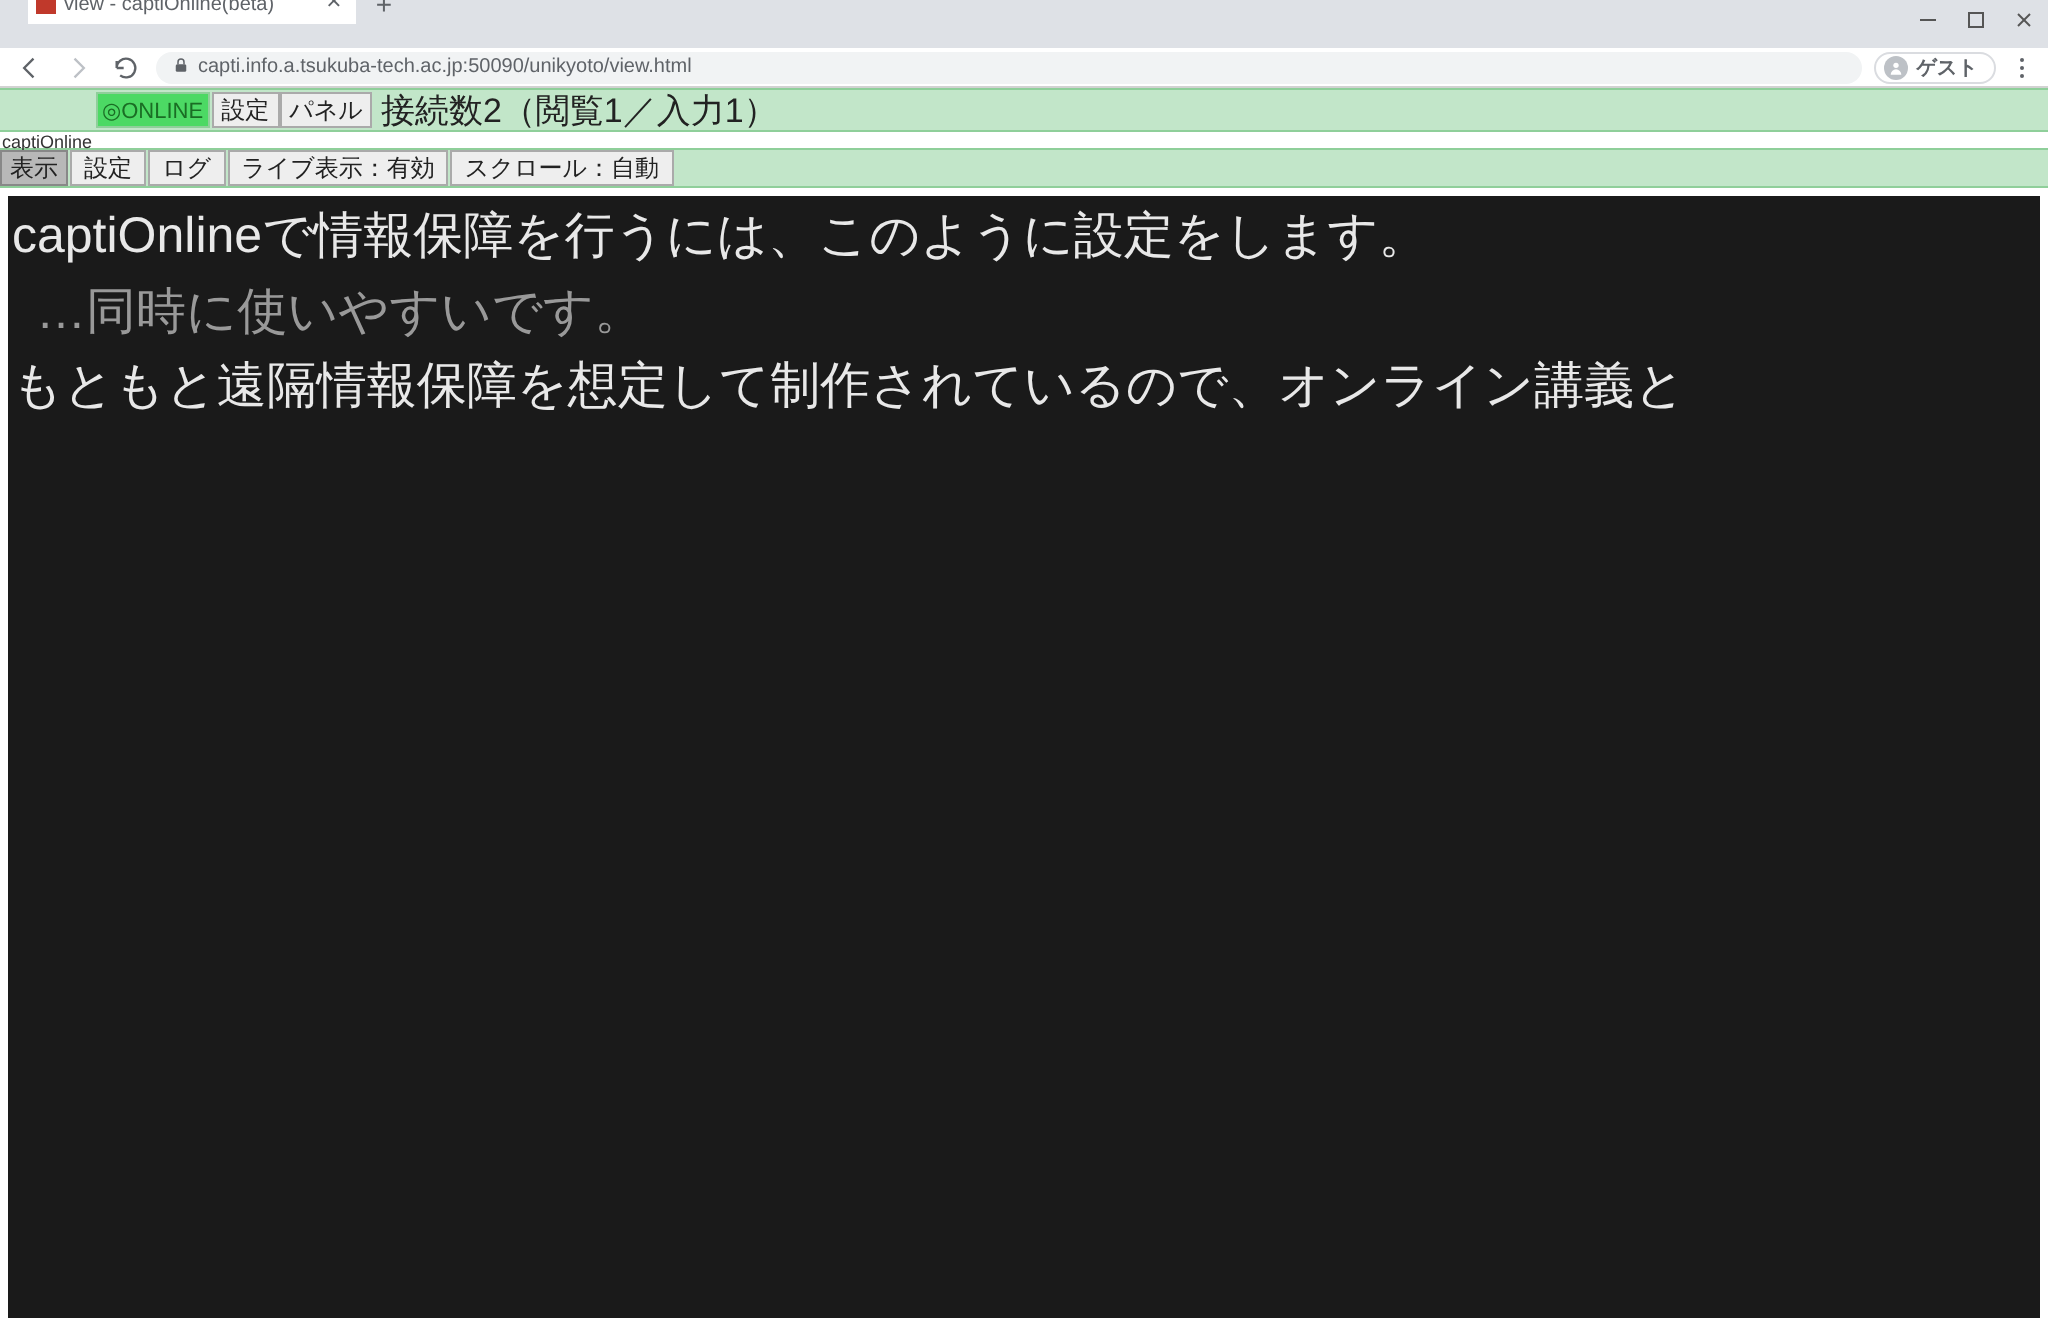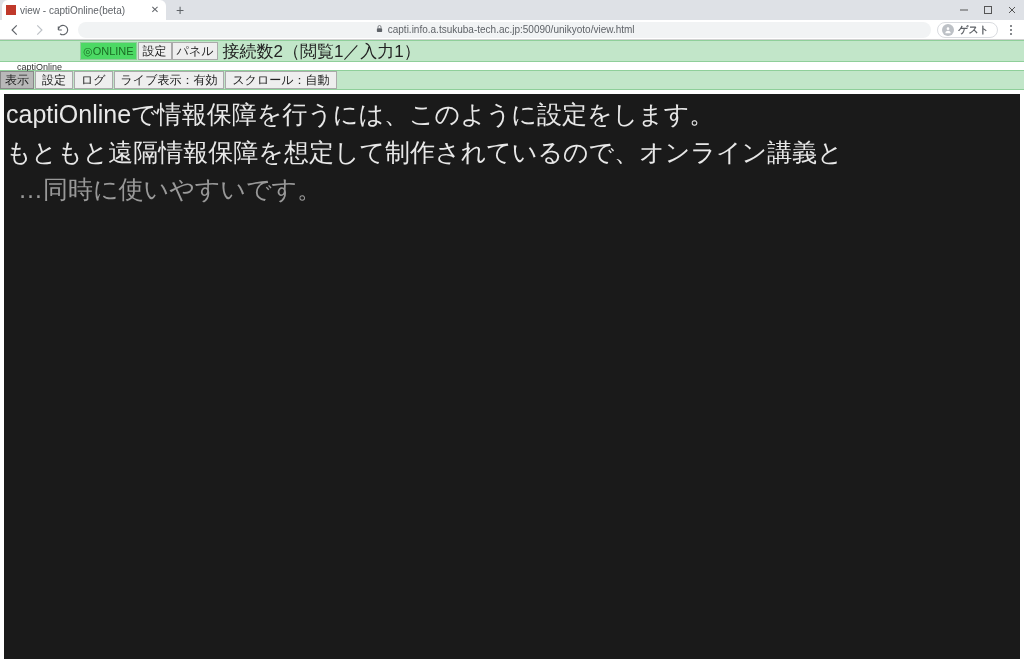--- a/index.html
+++ b/index.html
@@ -14,21 +14,21 @@
       background: #ffffff;
       overflow: hidden;
     }
 
     
     .chrome-tabstrip {
       height: 20px;
       background: #dee1e6;
       display: flex;
       align-items: flex-end;
-      padding: 0;
+      padding: 12px;
       position: relative;
     }
     .chrome-tab {
       height: 20px;
       width: 164px;
       background: #ffffff;
       border-top-left-radius: 6px;
       border-top-right-radius: 6px;
       display: flex;
       align-items: center;
@@ -115,21 +115,20 @@
       flex: 1;
       height: 16px;
       background: #f1f3f4;
       border-radius: 8px;
       display: flex;
       align-items: center;
       padding: 0 8px;
       font-size: 10px;
       color: #5f6368;
       gap: 4px;
-      justify-content: center;
     }
     .omnibox .lock {
       font-size: 9px;
       color: #5f6368;
     }
     .omnibox-url {
       white-space: nowrap;
       overflow: hidden;
     }
     .profile-chip {
@@ -175,21 +174,21 @@
       border-bottom: 1px solid #8fcf9a;
       display: flex;
       align-items: center;
       font-size: 11px;
       color: #222;
       padding-left: 0;
     }
     .app-brand {
       font-size: 9px;
       color: #333;
-      padding: 0 17px;
+      padding: 0 1px;
       font-family: sans-serif;
       margin-top: 32px;
     }
     .status-chip {
       background: #4cd964;
       color: #1a6d24;
       border: 1px solid #8fcf9a;
       padding: 1px 2px;
       font-size: 11px;
       height: 18px;
@@ -355,15 +354,15 @@
 <div class="app-bar2">
   <span class="tbtn-active">表示</span>
   <span class="tbtn">設定</span>
   <span class="tbtn">ログ</span>
   <span class="tbtn">ライブ表示：有効</span>
   <span class="tbtn">スクロール：自動</span>
 </div>
 
 <div class="caption-area">
   <div class="caption-line">captiOnlineで情報保障を行うには、このように設定をします。</div>
+  <div class="caption-line typing">…同時に使いやすいです。</div>
   <div class="caption-line">もともと遠隔情報保障を想定して制作されているので、オンライン講義と</div>
-  <div class="caption-line typing">…同時に使いやすいです。</div>
 </div>
 
 </body></html>

